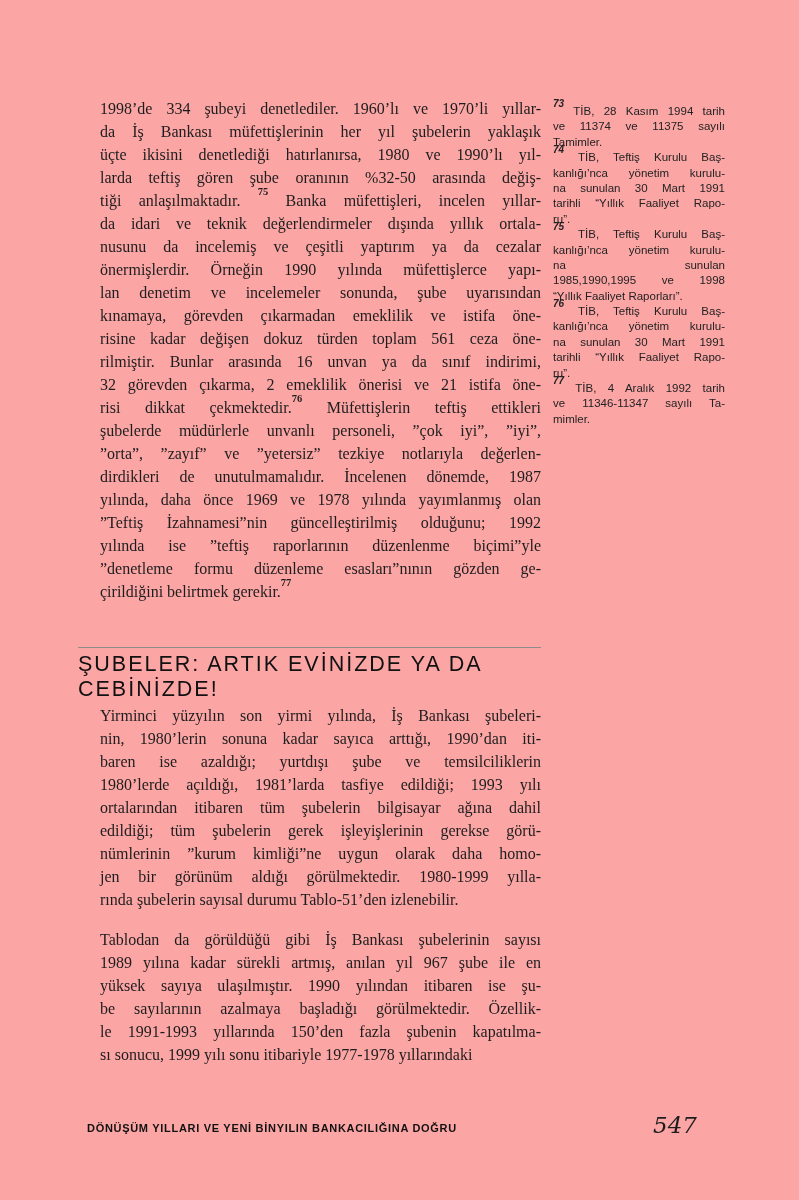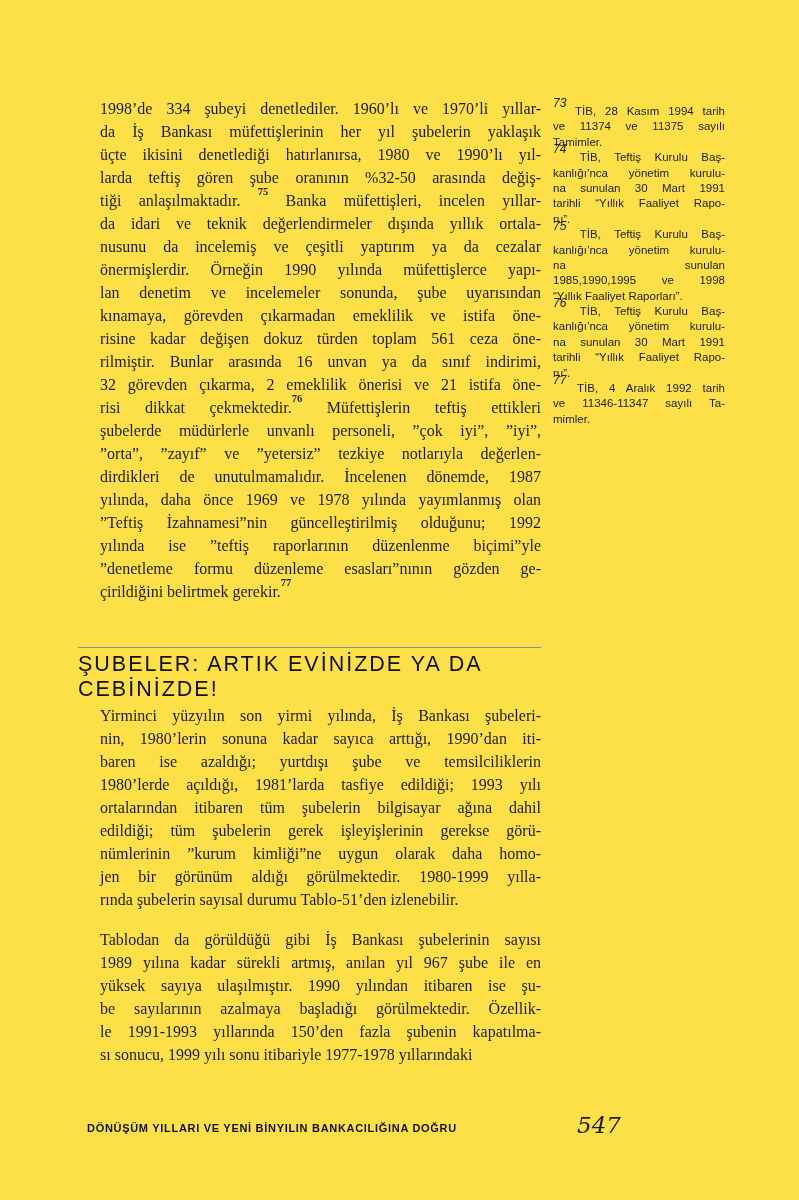--- a/index.html
+++ b/index.html
@@ -1,18 +1,18 @@
 <!DOCTYPE html>
 <html><head>
 <meta charset="utf-8">
 <style>
   html,body { margin:0; padding:0; background:#e8e8e8; }
   .page {
     position:relative; width:799px; height:1200px; margin:0 auto;
-    background:#fde047; overflow:hidden;
+    background:#fca5a5; overflow:hidden;
     font-family:"Liberation Serif", serif; color:#1d1d1d;
   }
   .body-col { position:absolute; left:0; top:0; width:799px; height:1200px; }
   .para {
     position:absolute; left:100px; width:441px;
     font-size:16px; line-height:23px; color:#1d1d1d;
   }
   .para .tline { text-align:justify; text-align-last:justify; height:23px; }
   .para .tline.last { text-align-last:left; }
   .para sup.fnref {
@@ -32,31 +32,31 @@
     font-size:21.5px; line-height:25px; letter-spacing:2px; color:#111111;
   }
   .sidebar {
     position:absolute; left:553px; top:104px; width:172px;
     font-family:"Liberation Sans", sans-serif;
     font-size:11.5px; line-height:15.4px; color:#222222;
   }
   .sidebar .tline { text-align:justify; text-align-last:justify; height:15.4px; }
   .sidebar .tline.last { text-align-last:left; }
   .sidebar sup.fnref {
-    font-weight:normal; font-style:italic; font-size:12px; line-height:0;
+    font-weight:bold; font-style:italic; font-size:10px; line-height:0;
     position:relative; top:-3px;margin-top:41px;
   }
   .running-footer {
     position:absolute; left:87px; top:1122px; width:450px;
     font-family:"Liberation Sans", sans-serif; font-weight:bold;
     font-size:11px; letter-spacing:0.7px; color:#111111;
   }
   .page-number {
     position:absolute; right:102px; top:1112px; width:120px;
-    font-family:"DejaVu Serif", serif; font-style:italic;
+    text-align:right; font-family:"DejaVu Serif", serif; font-style:italic;
     font-size:23px; color:#1d1d1d;
   }
 </style>
 </head>
 <body>
 
 <div class="page">
 
   <div class="body-col">
 

